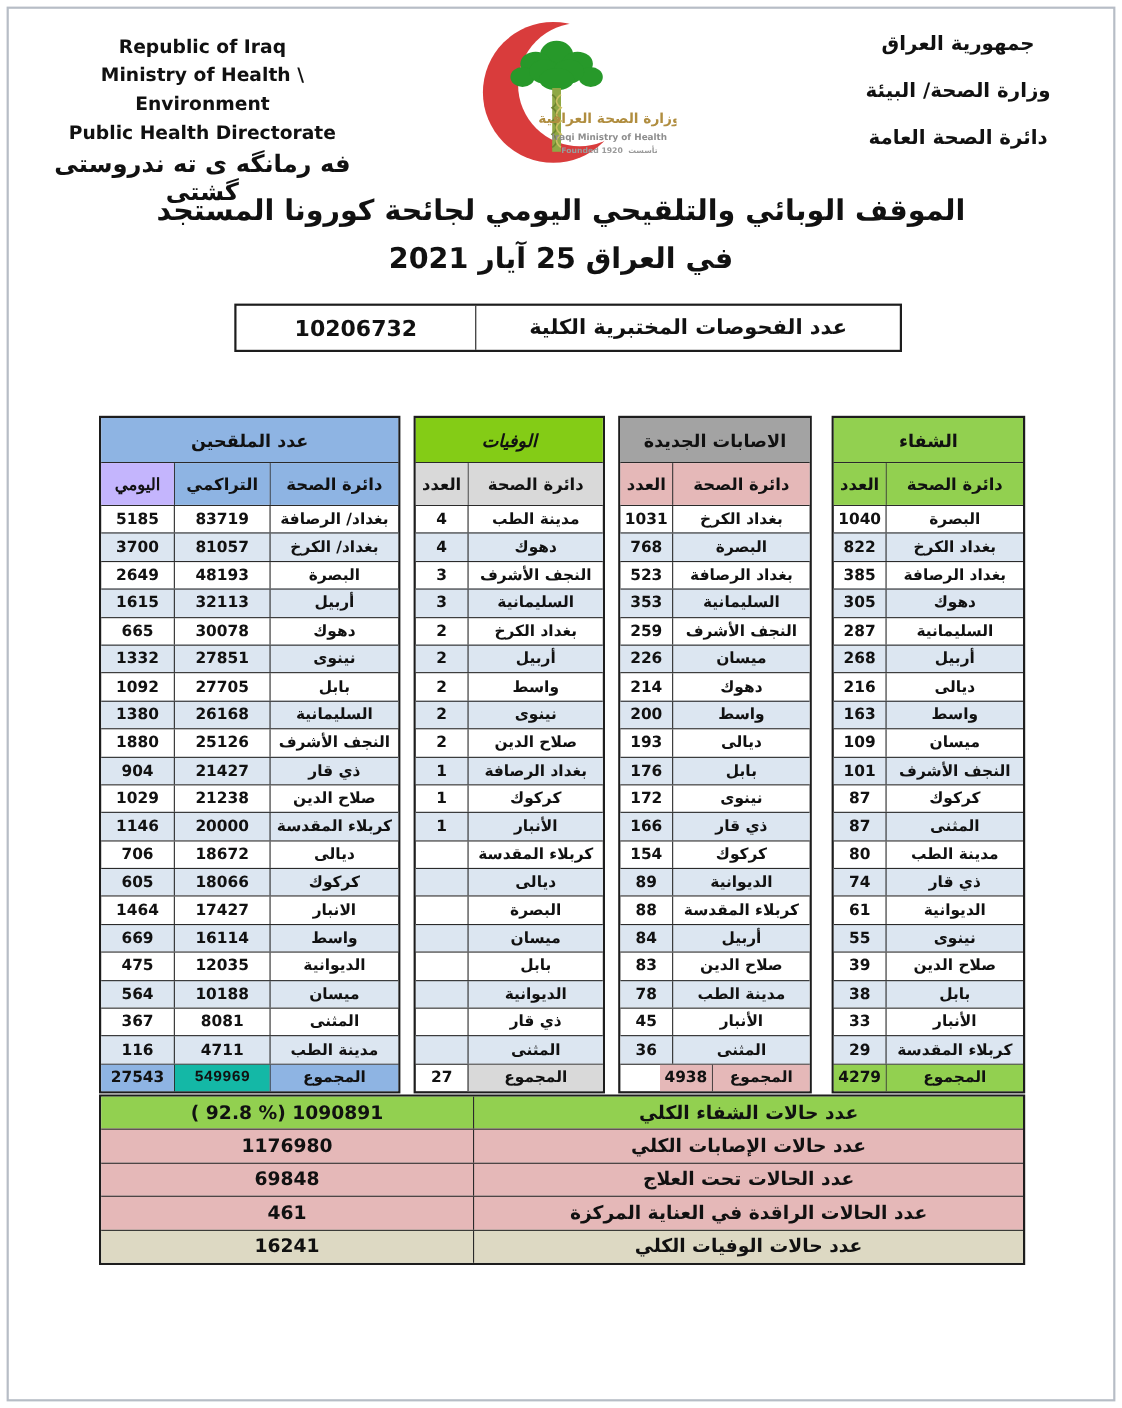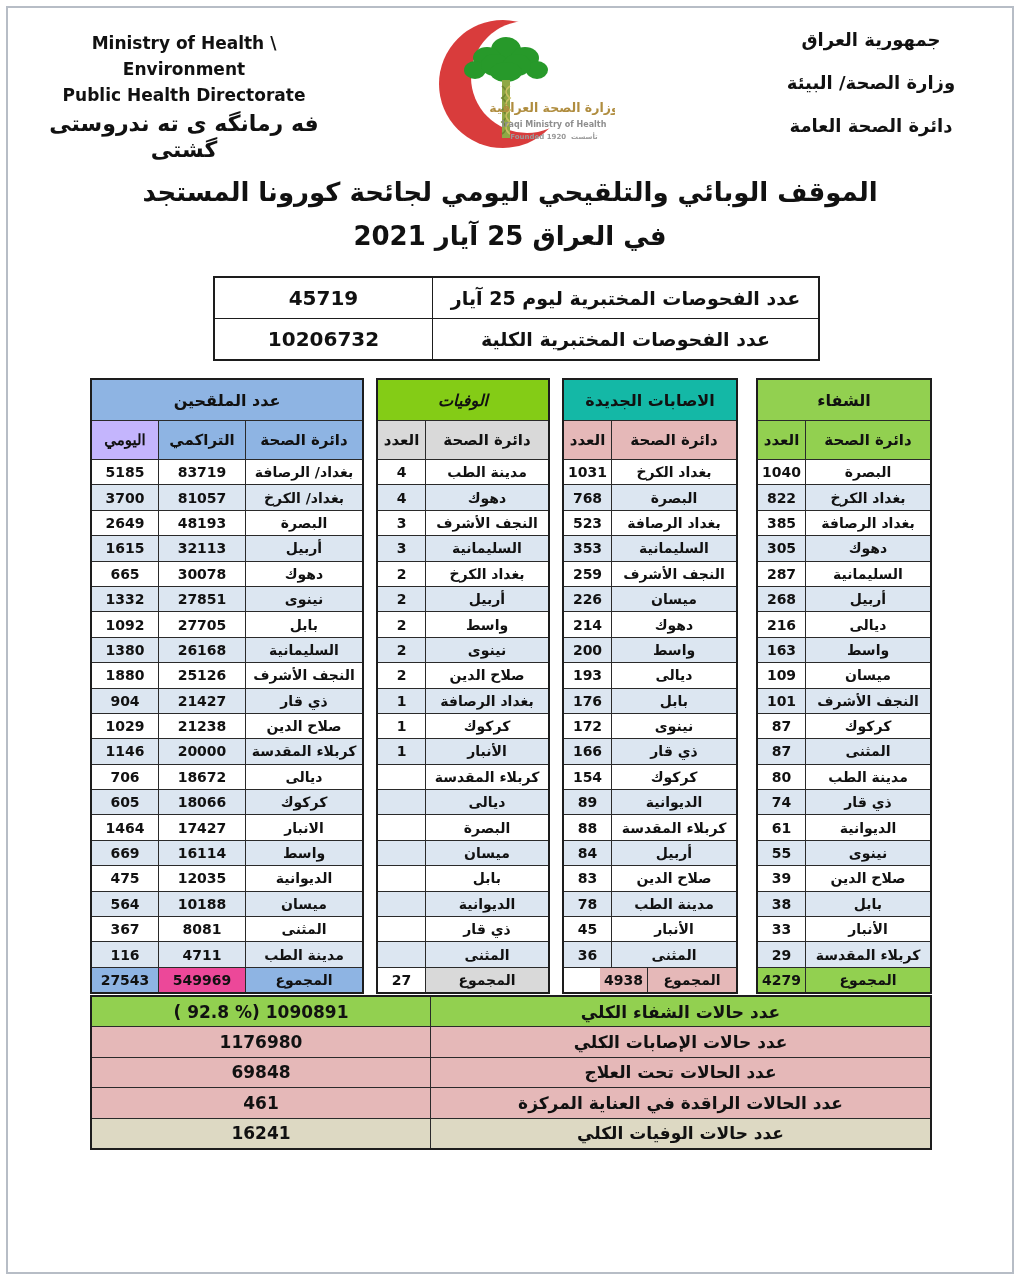--- a/index.html
+++ b/index.html
@@ -57,20 +57,21 @@
   .sb{background:#DDD9C3;}
 
   .logo-svg{width:100%;height:100%;}
 </style>
 </head>
 <body>
 
 <div class="frame"></div>
 
 <div class="hdr-en">
+  <div>Republic of Iraq</div>
   <div>Ministry of Health \ Environment</div>
   <div>Public Health Directorate</div>
   <div class="kurdish">فه رمانگه ی ته ندروستی گشتی</div>
 </div>
 
 <div class="logo">
   <svg class="logo-svg" viewBox="0 0 202 152">
     <circle cx="90" cy="76" r="64" fill="#D93C3C"></circle>
     <circle cx="114" cy="69" r="56" fill="#ffffff"></circle>
 
@@ -101,24 +102,20 @@
   <div class="ar-line">دائرة الصحة العامة</div>
 </div>
 
 <div class="title">
   <div>الموقف الوبائي والتلقيحي اليومي لجائحة كورونا المستجد</div>
   <div>في العراق 25  آيار 2021</div>
 </div>
 
 <div class="tests">
   <div class="tests-row">
-    <div class="tests-val">45719</div>
-    <div class="tests-label">عدد الفحوصات المختبرية  ليوم 25 آيار</div>
-  </div>
-  <div class="tests-row">
     <div class="tests-val">10206732</div>
     <div class="tests-label">عدد الفحوصات المختبرية الكلية</div>
   </div>
 </div>
 
 <div id="vacc" class="pt pt3">
     <div class="pt-title" style="background: rgb(142, 180, 227);">عدد الملقحين</div>
     <div class="pt-row pt-head">
       <div class="pt-cell" style="background: rgb(142, 180, 227);">دائرة الصحة</div>
       <div class="pt-cell" style="background: rgb(142, 180, 227);">التراكمي</div>
@@ -219,21 +216,21 @@
       <div class="pt-cell">8081</div>
       <div class="pt-cell">367</div>
     </div>
     <div class="pt-row odd">
       <div class="pt-cell">مدينة الطب</div>
       <div class="pt-cell">4711</div>
       <div class="pt-cell">116</div>
     </div>
     <div class="pt-row">
       <div class="pt-cell" style="background: rgb(142, 180, 227);">المجموع</div>
-      <div class="pt-cell" style="background: #ec4899;">549969</div>
+      <div class="pt-cell" style="background: #14b8a6; font-family: Liberation Mono, monospace;">549969</div>
       <div class="pt-cell" style="background: rgb(142, 180, 227);">27543</div>
     </div>
   </div>
 <div id="deaths" class="pt pt2">
     <div class="pt-title" style="background: #84cc16; font-style: italic;">الوفيات</div>
     <div class="pt-row pt-head">
       <div class="pt-cell" style="background: rgb(217, 217, 217);">دائرة الصحة</div>
       <div class="pt-cell" style="background: rgb(217, 217, 217);">العدد</div>
     </div>
     <div class="pt-row">
@@ -315,21 +312,21 @@
     <div class="pt-row odd">
       <div class="pt-cell">المثنى</div>
       <div class="pt-cell"></div>
     </div>
     <div class="pt-row">
       <div class="pt-cell" style="background: rgb(217, 217, 217);">المجموع</div>
       <div class="pt-cell">27</div>
     </div>
   </div>
 <div id="infect" class="pt pt2">
-    <div class="pt-title" style="background: #14b8a6;">الاصابات الجديدة</div>
+    <div class="pt-title" style="background: #a3a3a3;">الاصابات الجديدة</div>
     <div class="pt-row pt-head">
       <div class="pt-cell" style="background: rgb(229, 184, 184);">دائرة الصحة</div>
       <div class="pt-cell" style="background: rgb(229, 184, 184);">العدد</div>
     </div>
     <div class="pt-row">
       <div class="pt-cell">بغداد الكرخ</div>
       <div class="pt-cell">1031</div>
     </div>
     <div class="pt-row odd">
       <div class="pt-cell">البصرة</div>

